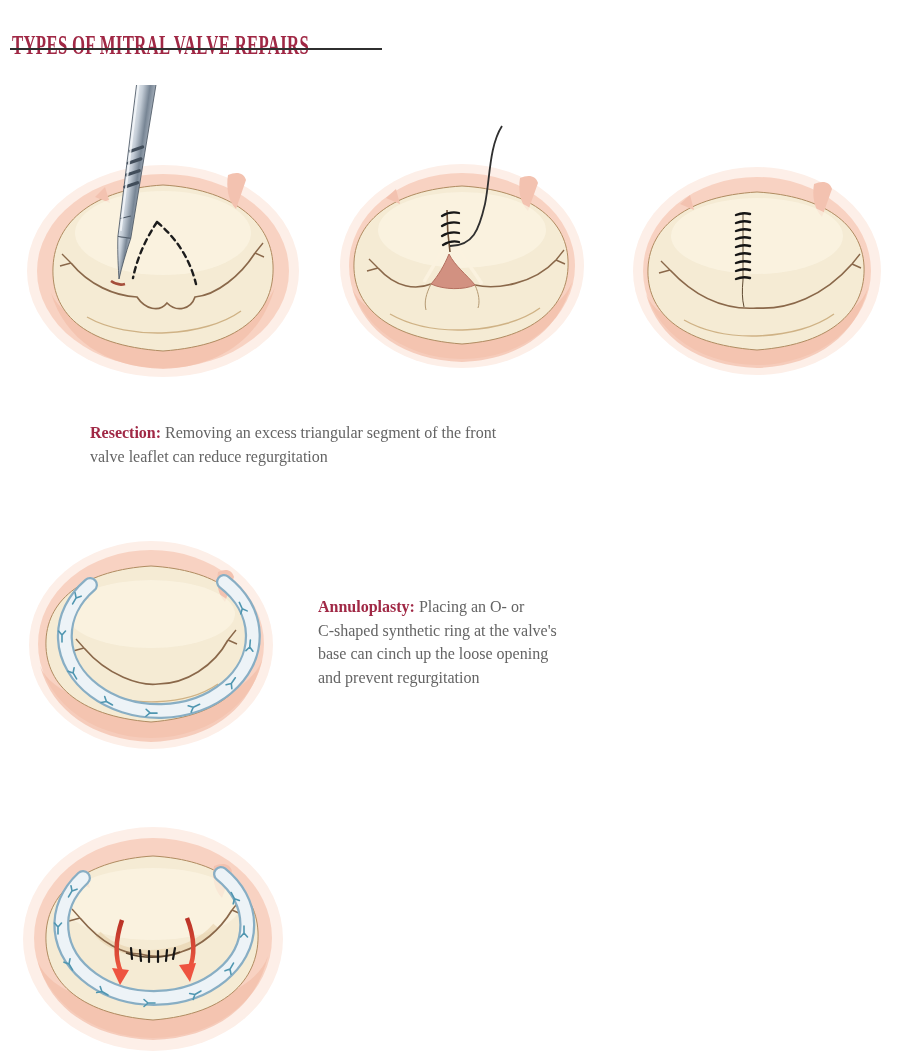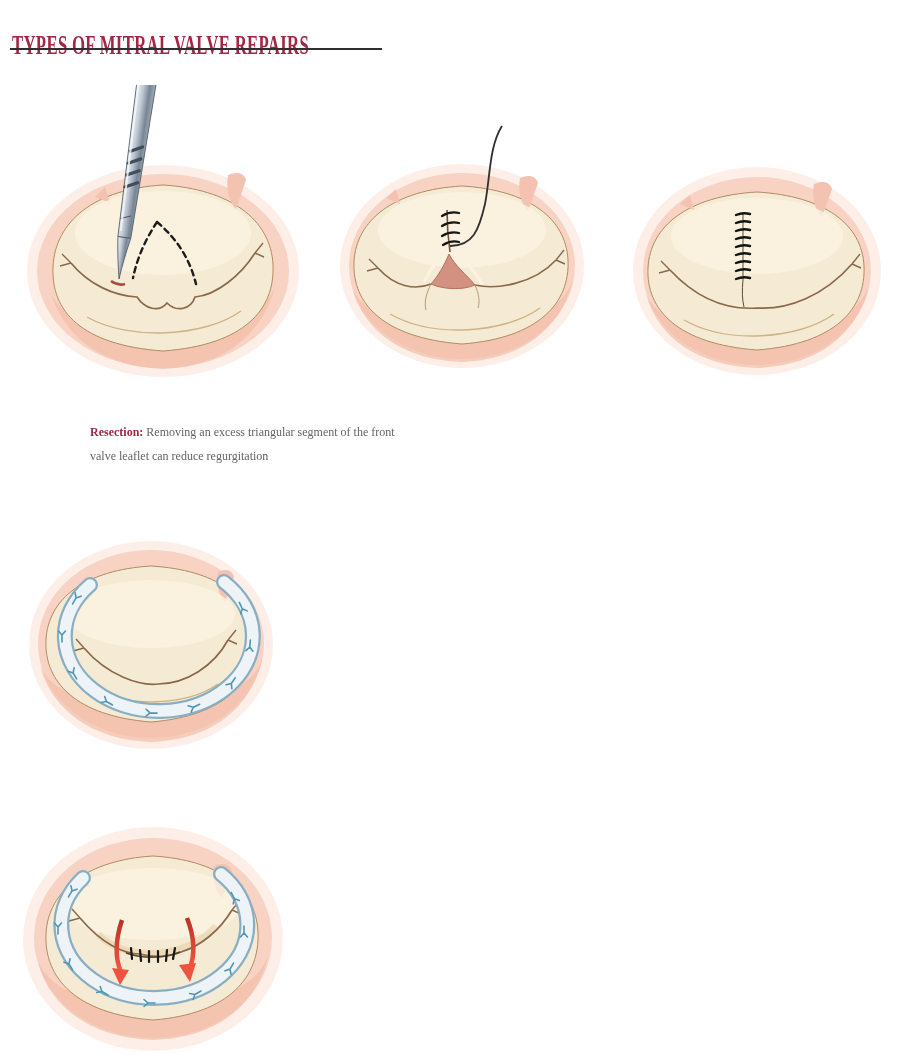--- a/index.html
+++ b/index.html
@@ -8,21 +8,21 @@
   .page-title{position:absolute;left:12px;top:12px;font-size:27px;font-weight:700;
         color:#a02845;letter-spacing:.5px;white-space:nowrap;
         transform:scaleX(.62);transform-origin:left top;}
   .title-rule{position:absolute;left:10px;top:48px;width:372px;height:2px;background:#2f2f2f;}
   .fig{position:absolute;margin:0;padding:0;}
   #fig-r1{left:25px;top:85px;width:280px;height:300px;}
   #fig-r2{left:338px;top:118px;width:262px;height:262px;}
   #fig-r3{left:628px;top:128px;width:268px;height:252px;}
   #fig-an{left:28px;top:538px;width:247px;height:212px;}
   #fig-pr{left:18px;top:822px;width:266px;height:232px;}
-  .caption{position:absolute;margin:0;font-size:12px;line-height:23.5px;color:#646464;}
+  .caption{position:absolute;margin:0;font-size:16px;line-height:23.5px;color:#646464;}
   .caption .lbl{font-weight:700;color:#a02845;}
   .caption .txt{white-space:pre-line;}
   #cap-resection{left:90px;top:421px;width:575px;}
   #cap-annuloplasty{left:318px;top:595px;width:345px;}
   #cap-prolapse{left:318px;top:881px;width:365px;}
 </style>
 </head>
 <body>
 
 <div class="page">
@@ -187,20 +187,27 @@
               <path d="M -4,0 L 3,0 M 3,0 L 7,-3.5 M 3,0 L 7,3.5"></path>
             </g>
           <g transform="translate(213,68) rotate(65)">
               <path d="M -4,0 L 3,0 M 3,0 L 7,-3.5 M 3,0 L 7,3.5"></path>
             </g>
         </g>
       </g>
     </svg>
   </figure>
 
+  <p class="caption" id="cap-annuloplasty">
+    <span class="lbl">Annuloplasty:</span>
+    <span class="txt">Placing an O- or
+C-shaped synthetic ring at the valve's
+base can cinch up the loose opening
+and prevent regurgitation</span>
+  </p>
 
   <figure class="fig" id="fig-pr" aria-label="Valve with ring, leaflet edges sewn together at center, red arrows showing blood flow through the sides">
     <svg viewBox="0 0 266 232" width="266" height="232">
       <defs>
         <linearGradient id="arrRed" x1="0" y1="0" x2="0" y2="1">
           <stop offset="0" stop-color="#b93226"></stop>
             <stop offset="1" stop-color="#f05a42"></stop>
         </linearGradient>
       </defs>
       <g>

